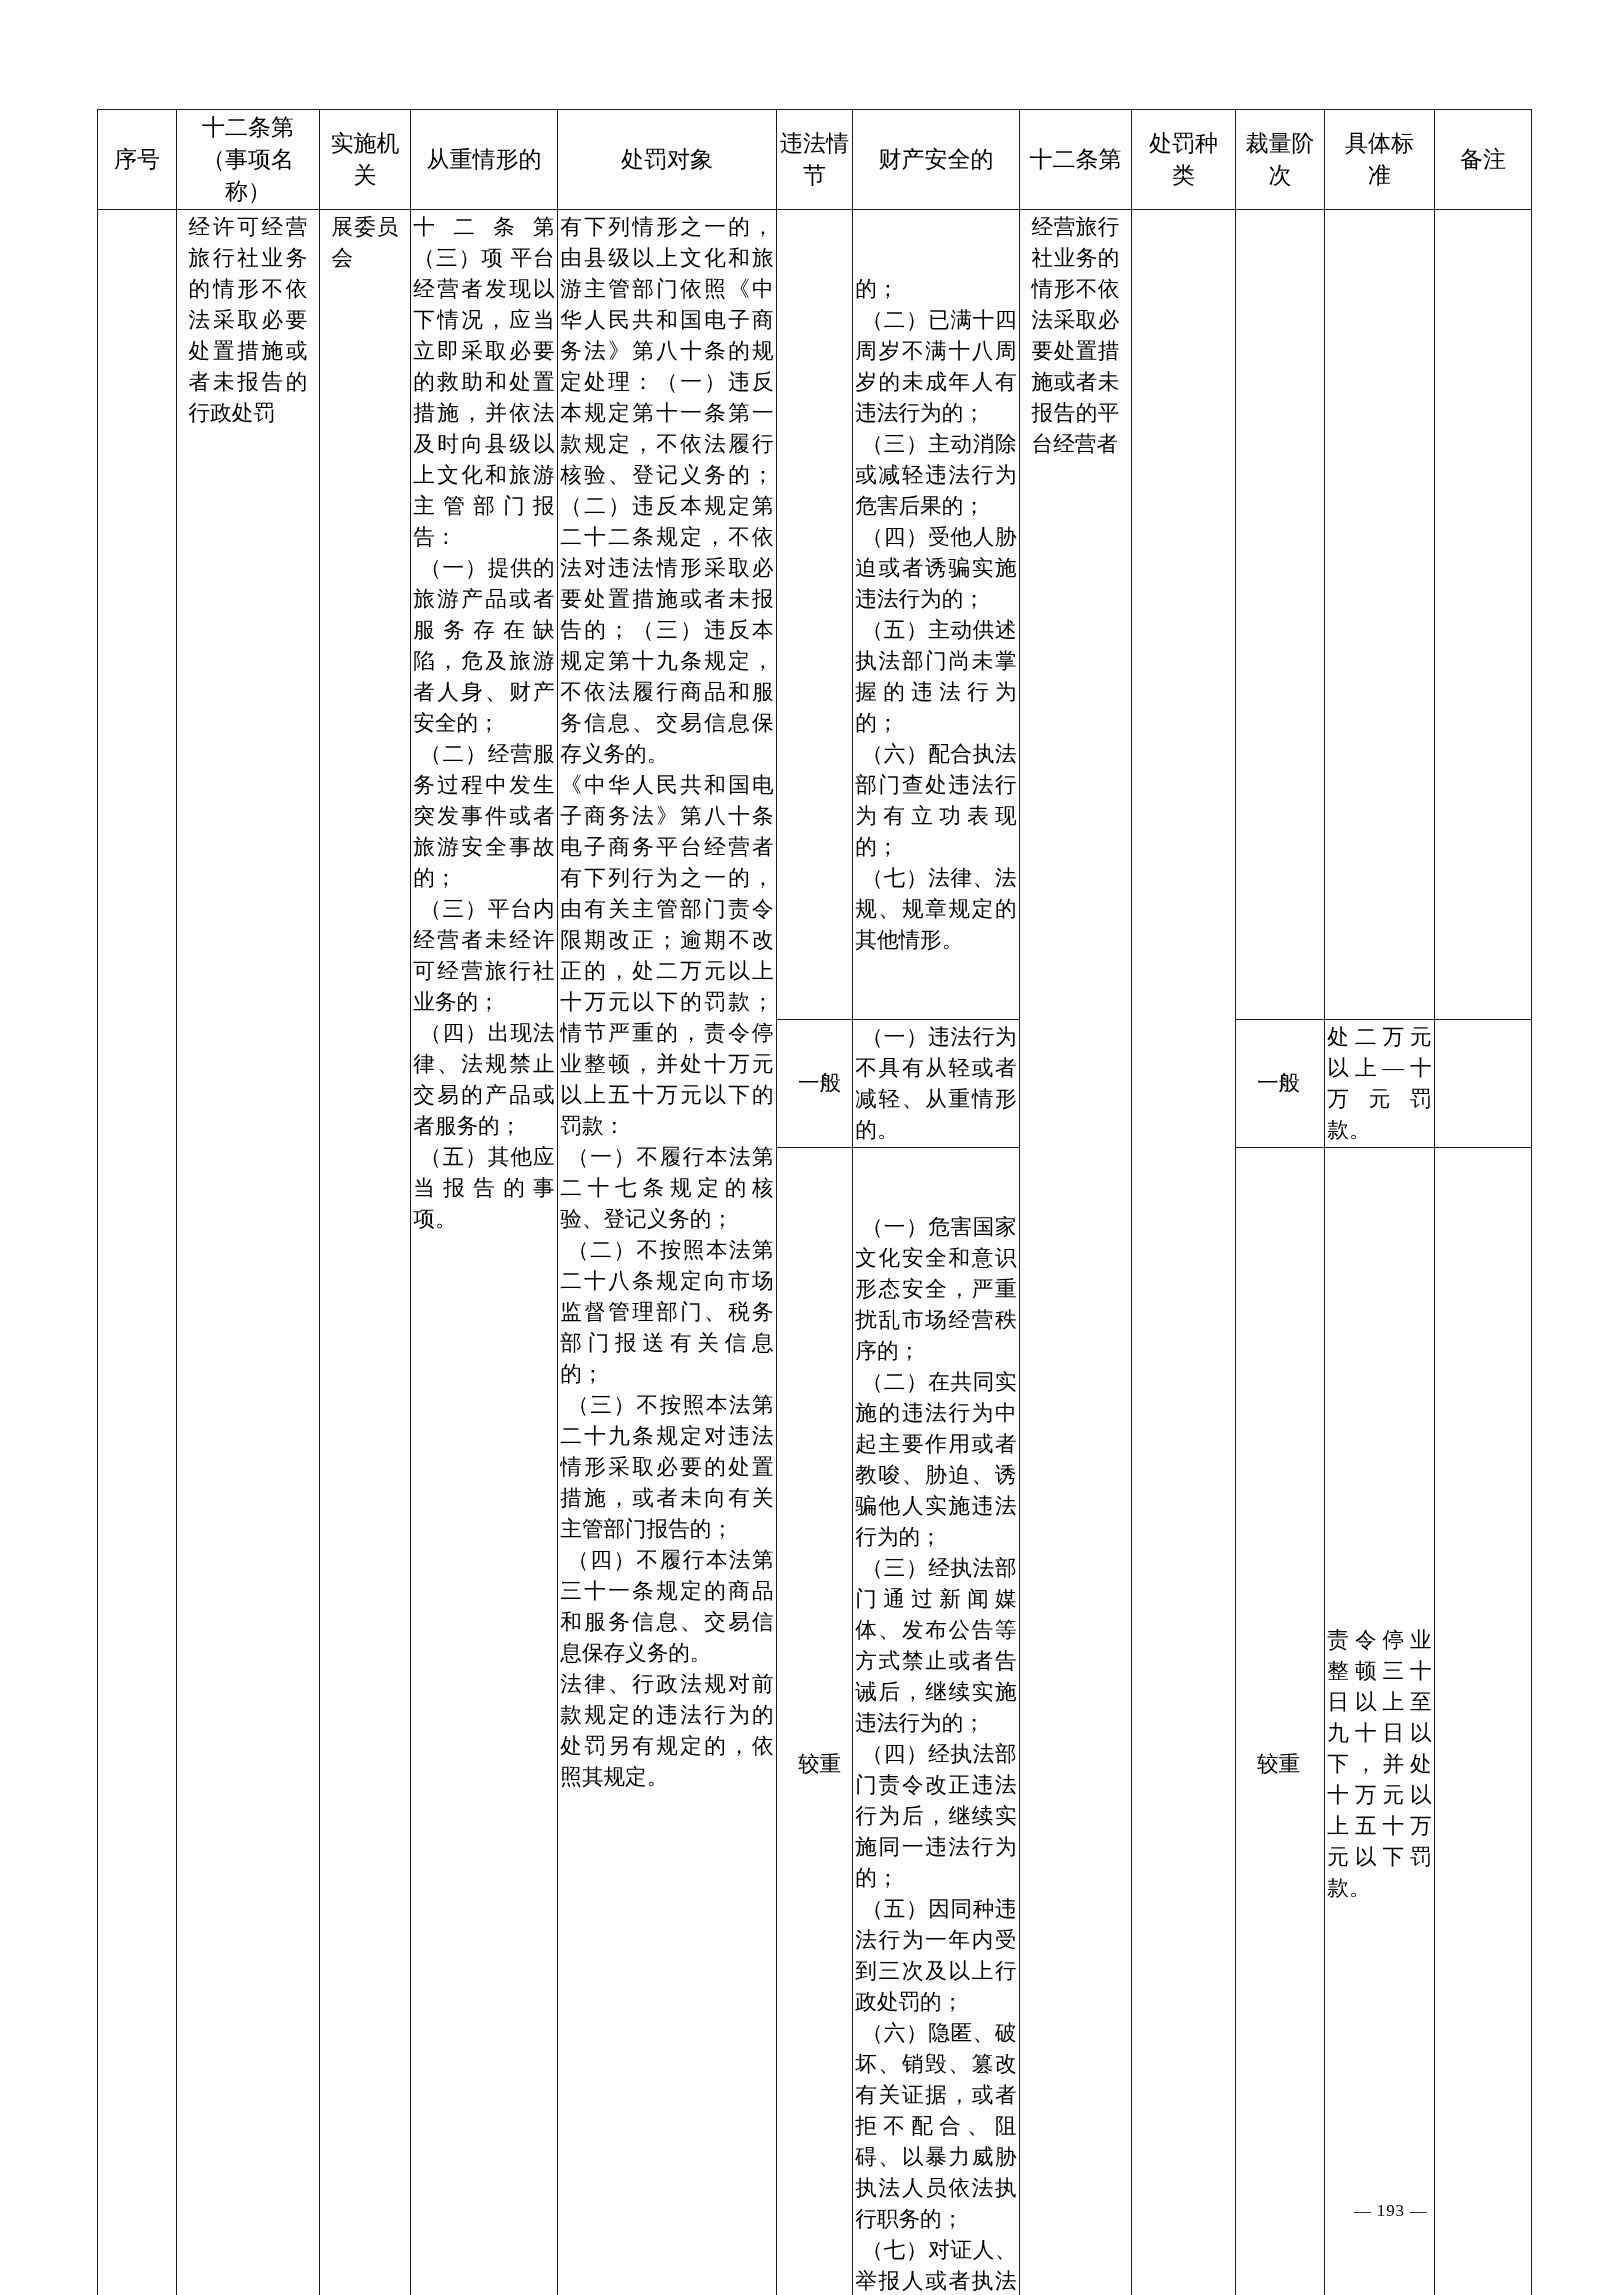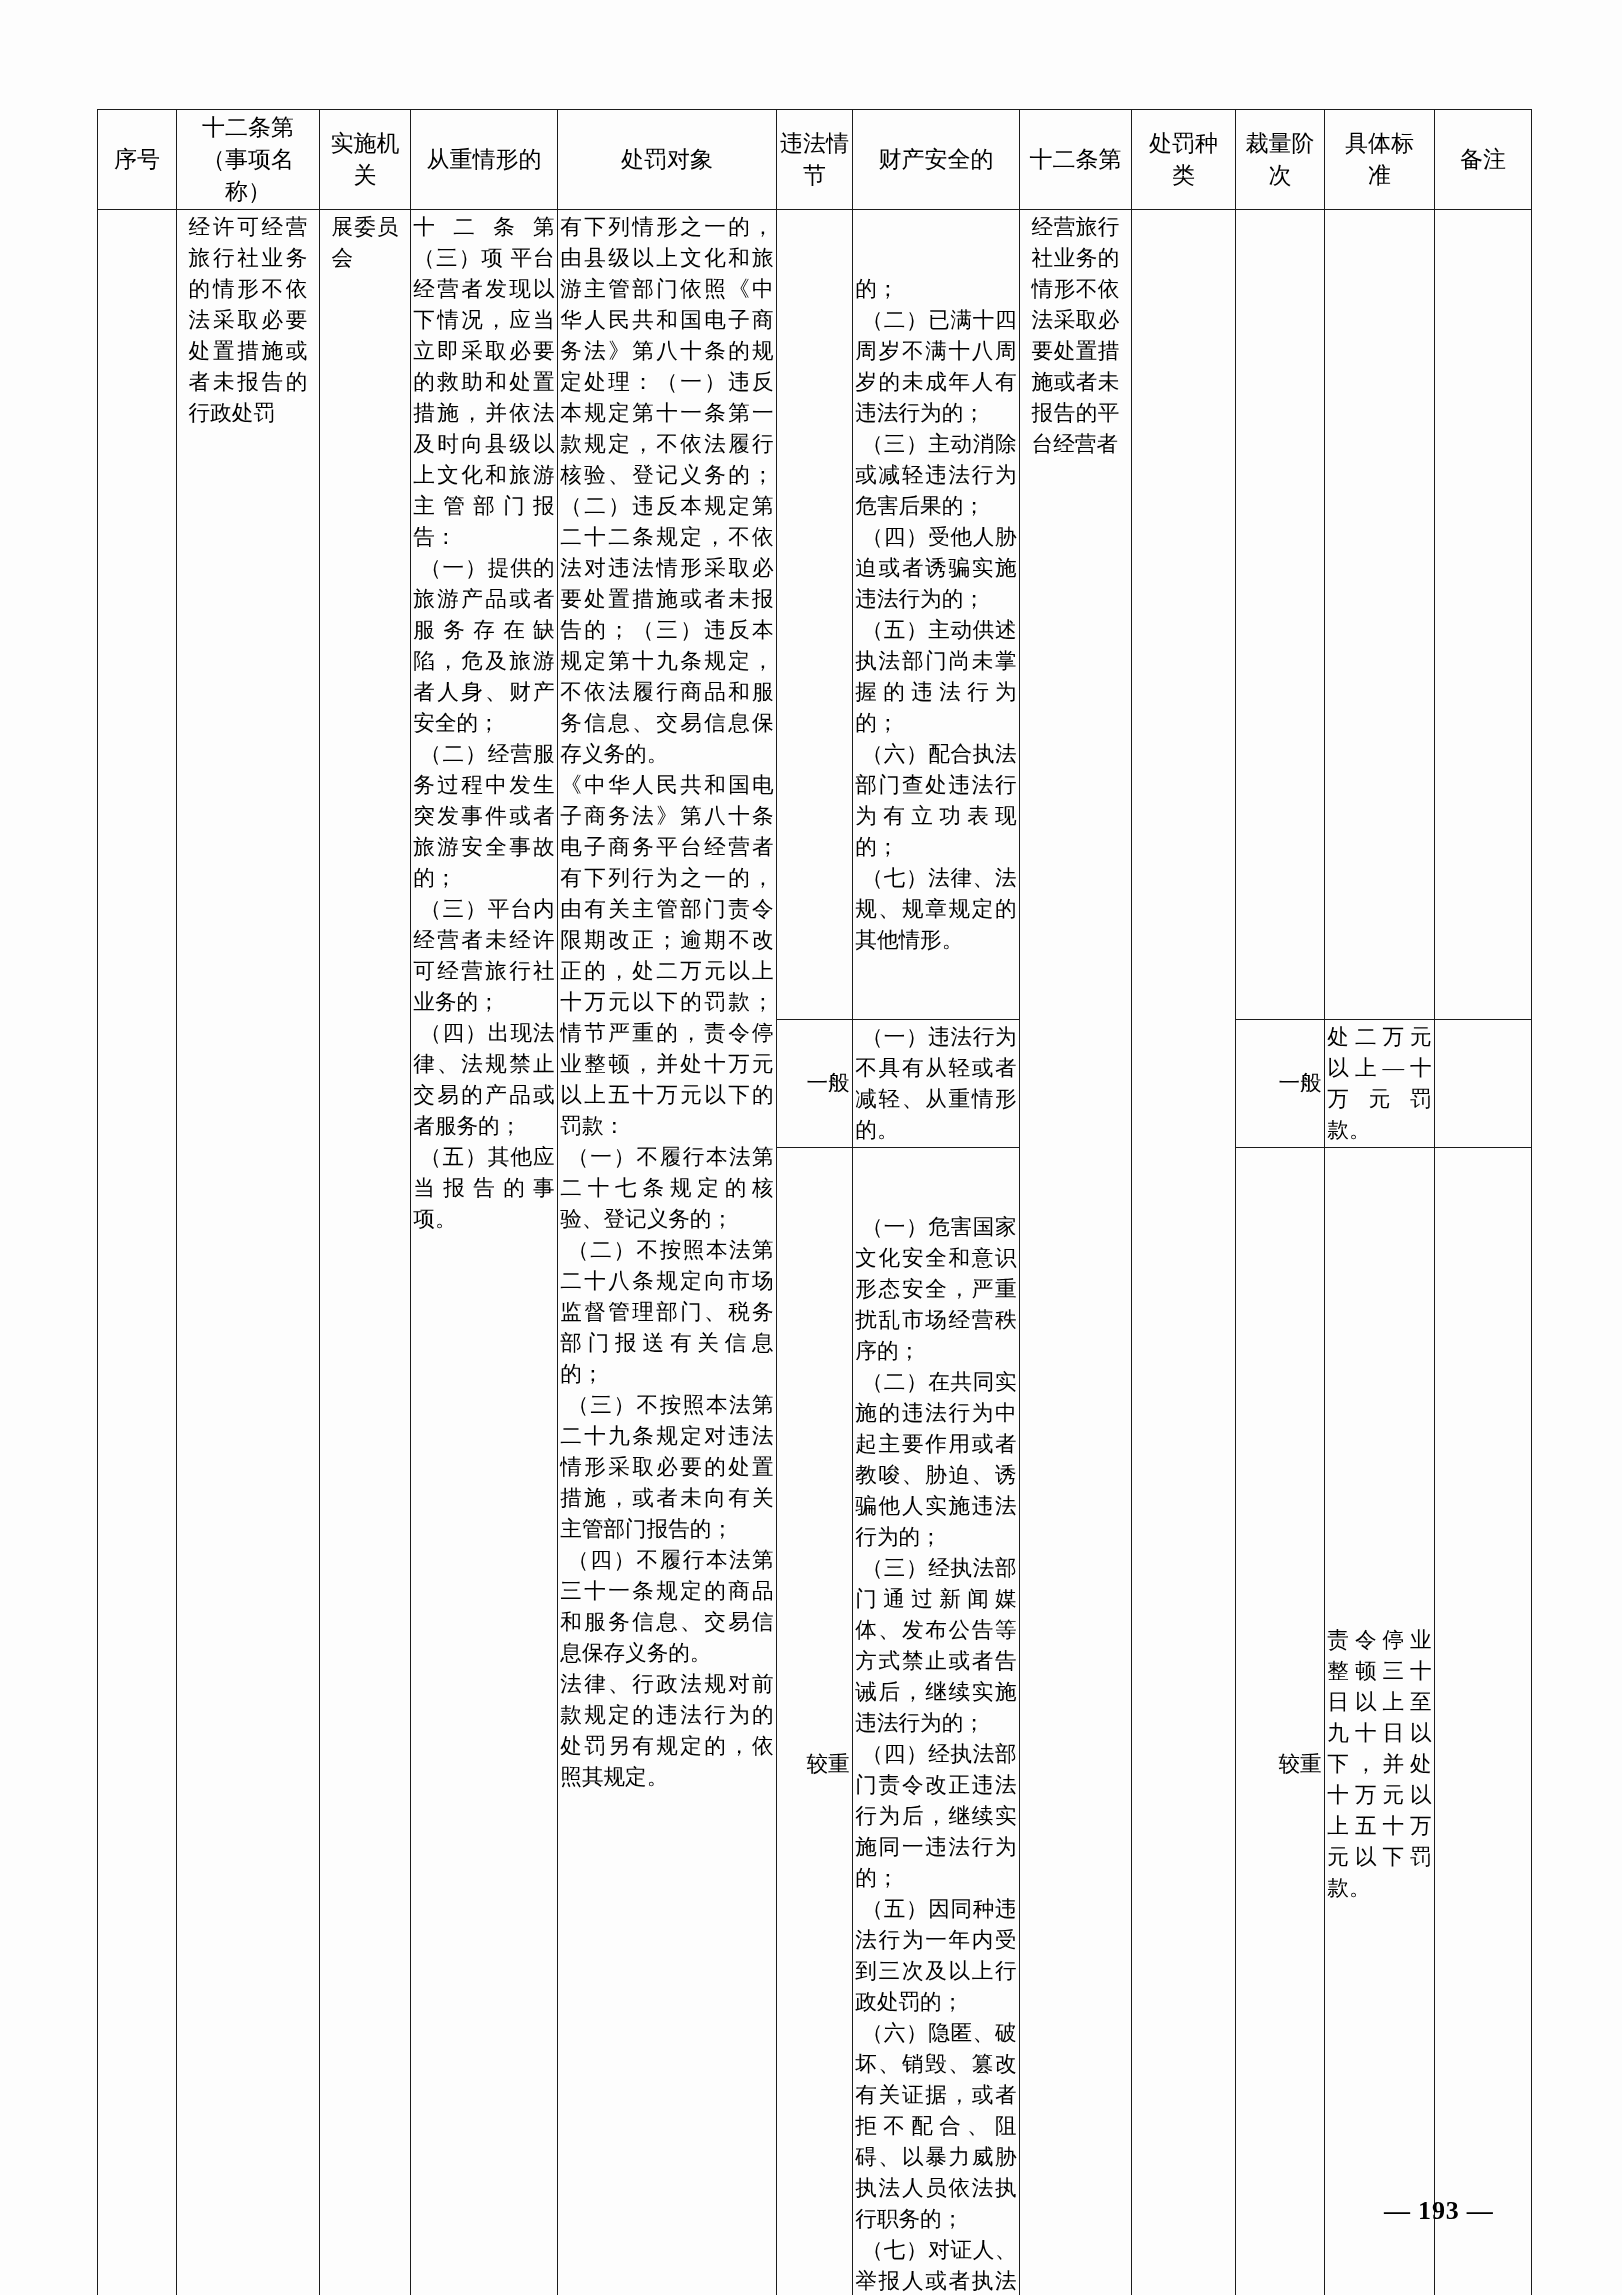--- a/index.html
+++ b/index.html
@@ -22,29 +22,28 @@
     text-align:center;vertical-align:middle;
     white-space:pre-line;padding:1.5px;
   }
   .doc-table td{
     font-size:21.6px;line-height:31px;
     vertical-align:top;padding:1.5px 2.3px;
     text-align:justify;text-justify:inter-ideograph;
   }
   td.pre{white-space:pre-wrap;}
   td.stretch{padding:1.5px 11.6px;text-justify:inter-character;}
-  td.mid{vertical-align:middle;text-align:right;padding-left:14px;white-space:pre-line;}
+  td.mid{vertical-align:middle;text-align:left;padding-left:21px;white-space:pre-line;}
   td.mid-center{vertical-align:middle;font-family:Liberation Serif, serif;}
   .clip-tall{max-height:1106px;overflow:hidden;}
   .clip-a{max-height:700px;overflow:hidden;}
   .page-number{
-    position:absolute;left:1384px;top:2195px;
-    font-size:26px;line-height:31px;letter-spacing:0.8px;
+    position:absolute;left:1354px;top:2195px;
+    font-size:17px;line-height:31px;letter-spacing:0.8px;
     white-space:nowrap;
-    font-weight:bold;
   }
 </style>
 </head>
 <body>
 
 <table class="doc-table">
   <colgroup>
     <col style="width:79px">
       <col style="width:143px">
       <col style="width:91px">

